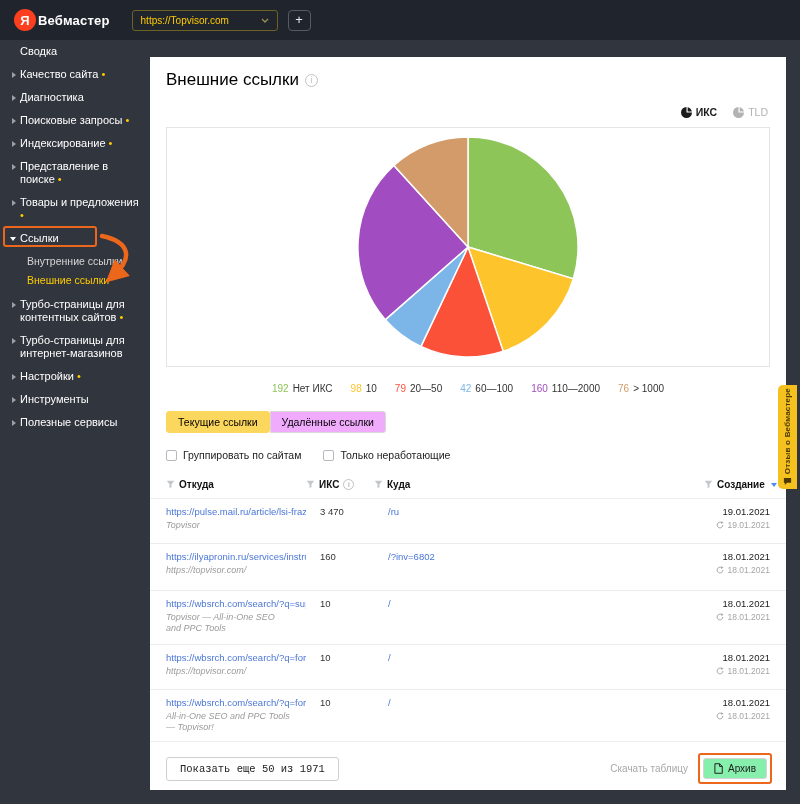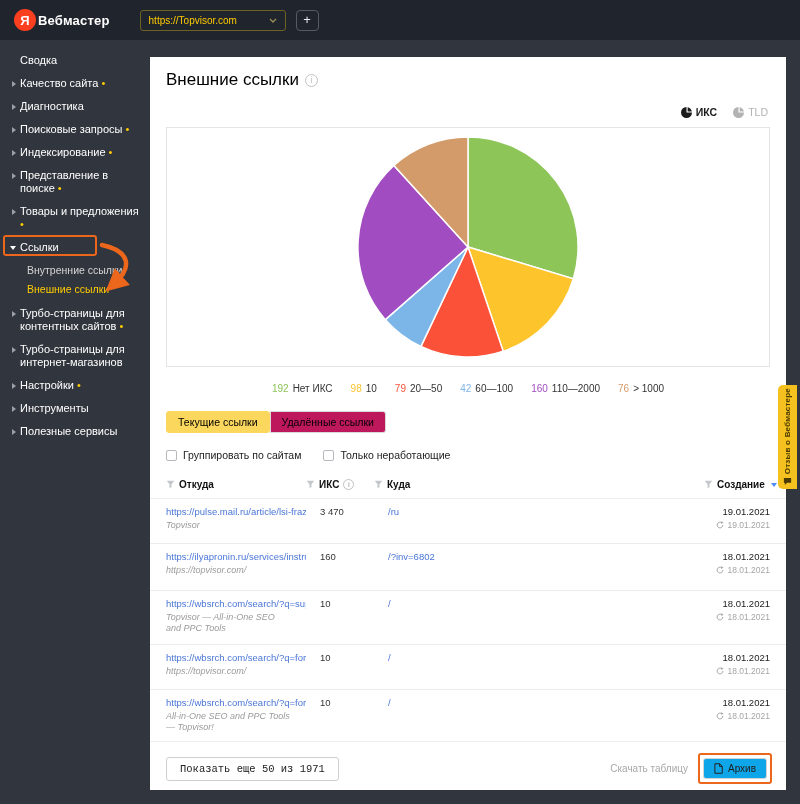--- a/index.html
+++ b/index.html
@@ -10,29 +10,29 @@
     font-family:"Liberation Sans","DejaVu Sans",sans-serif;
     -webkit-font-smoothing:antialiased;
   }
 
   
   .header { position:absolute; top:0; left:0; right:0; height:40px; background:#20242c;
     display:flex; align-items:center; padding:0 14px; z-index:5; }
   .logo-circle { width:22px; height:22px; border-radius:50%; background:#fb3f1f; color:#fff;
     font-weight:bold; font-size:13px; display:flex; align-items:center; justify-content:center; }
   .brand { color:#fff; font-size:13px; font-weight:bold; margin-left:2px; letter-spacing:.2px; }
-  .site-select { margin-left:30px; width:146px; height:21px; border:1px solid #6e6124; border-radius:3px;
+  .site-select { margin-left:22px; width:146px; height:21px; border:1px solid #6e6124; border-radius:3px;
     display:flex; align-items:center; justify-content:space-between; padding:8px 8px;
     color:#ffcc00; font-size:10px; cursor:pointer; }
   .add-btn { margin-left:10px; width:23px; height:21px; border:1px solid #565b63; border-radius:4px;
     color:#e8eaed; font-size:13px; line-height:18px; text-align:center; background:transparent; cursor:pointer; }
 
   
   .sidebar { position:absolute; top:40px; left:0; width:150px; bottom:0; color:#fff;
-    font-size:11px; padding-top:9px; }
+    font-size:11px; }
   .side-item { position:relative; padding:5px 8px 5px 20px; line-height:13px; cursor:pointer; }
   .tri { position:absolute; left:12px; top:9px; width:0; height:0;
     border-left:4px solid #9aa0a6; border-top:3px solid transparent; border-bottom:3px solid transparent; }
   .tri.down { border-left:3.5px solid transparent; border-right:3.5px solid transparent;
     border-top:4px solid #fff; border-bottom:none; left:10px; top:10px; }
   .side-item.dot .label::after { content:" \2022"; color:#ffcc00; font-size:11px; }
   .submenu { padding:1px 0 4px 27px; }
   .sub-item { padding:3.5px 0; font-size:10.5px; color:#d6d6d6; cursor:pointer; }
   .sub-item.active { color:#ffcc00; }
   .links-box { position:absolute; left:3px; top:-1px; width:94px; height:21px;
@@ -54,21 +54,21 @@
   .chart-panel { position:absolute; top:70px; left:16px; width:604px; height:240px;
     border:1px solid #e4e4e4; display:flex; align-items:center; justify-content:center; background:#fff; }
 
   .legend { position:absolute; top:326px; left:0; right:0; display:flex; justify-content:center;
     gap:18px; font-size:10px; }
   .legend-item { white-space:nowrap; }
   .legend-value { margin-right:4px; }
   .legend-label { color:#333; }
 
   .tabs { position:absolute; top:354px; left:16px; display:flex; font-size:10.5px; }
-  .tab { padding:4px 11px; border:1px solid #d9d9d9; background:#be185d; color:#000;
+  .tab { padding:4px 11px; border:1px solid #d9d9d9; background:#f0abfc; color:#000;
     cursor:pointer; border-radius:0 3px 3px 0; }
   .tab.active { background:#fcd75e; border-color:#fcd75e; border-radius:3px; position:relative; z-index:1; }
 
   .checks { position:absolute; top:392px; left:16px; display:flex; gap:22px; font-size:10.5px;
     color:#222; align-items:center; }
   .check { display:flex; align-items:center; cursor:pointer; }
   .checkbox { width:11px; height:11px; border:1px solid #b6b9bd; border-radius:2px;
     background:#fff; margin-right:6px; flex:0 0 auto; }
 
   
@@ -96,21 +96,21 @@
 
   
   .footer { position:absolute; top:691px; left:0; right:0; height:42px; }
   .show-more { position:absolute; left:16px; top:9px; padding:5px 13px; border:1px solid #cfcfcf;
     border-radius:3px; background:#fff; font-size:10.5px; color:#222; cursor:pointer;
     font-family:Liberation Mono, monospace; }
   .footer-right { position:absolute; right:14px; top:5px; display:flex; align-items:center; gap:10px; }
   .download { color:#a8a8a8; font-size:10px; cursor:pointer; }
   .archive-wrap { border:2px solid #ec661b; border-radius:3px; padding:3px; }
   .archive-btn { display:flex; align-items:center; gap:5px; padding:4px 10px; border:1px solid #d4d4d4;
-    border-radius:3px; background:#0ea5e9; font-size:10px; color:#222; cursor:pointer; font-family:inherit; }
+    border-radius:3px; background:#86efac; font-size:10px; color:#222; cursor:pointer; font-family:inherit; }
 
   
   .feedback-tab { position:absolute; right:3px; top:385px; width:19px; height:104px; background:#f5c11e;
     border-radius:5px 0 0 5px; display:flex; flex-direction:column; align-items:center;
     justify-content:center; gap:3px; z-index:6; cursor:pointer; }
   .feedback-text { writing-mode:vertical-rl; transform:rotate(180deg); font-size:8px;
     font-weight:bold; color:#4a3a00; letter-spacing:.2px; }
 </style>
 </head>
 <body>

